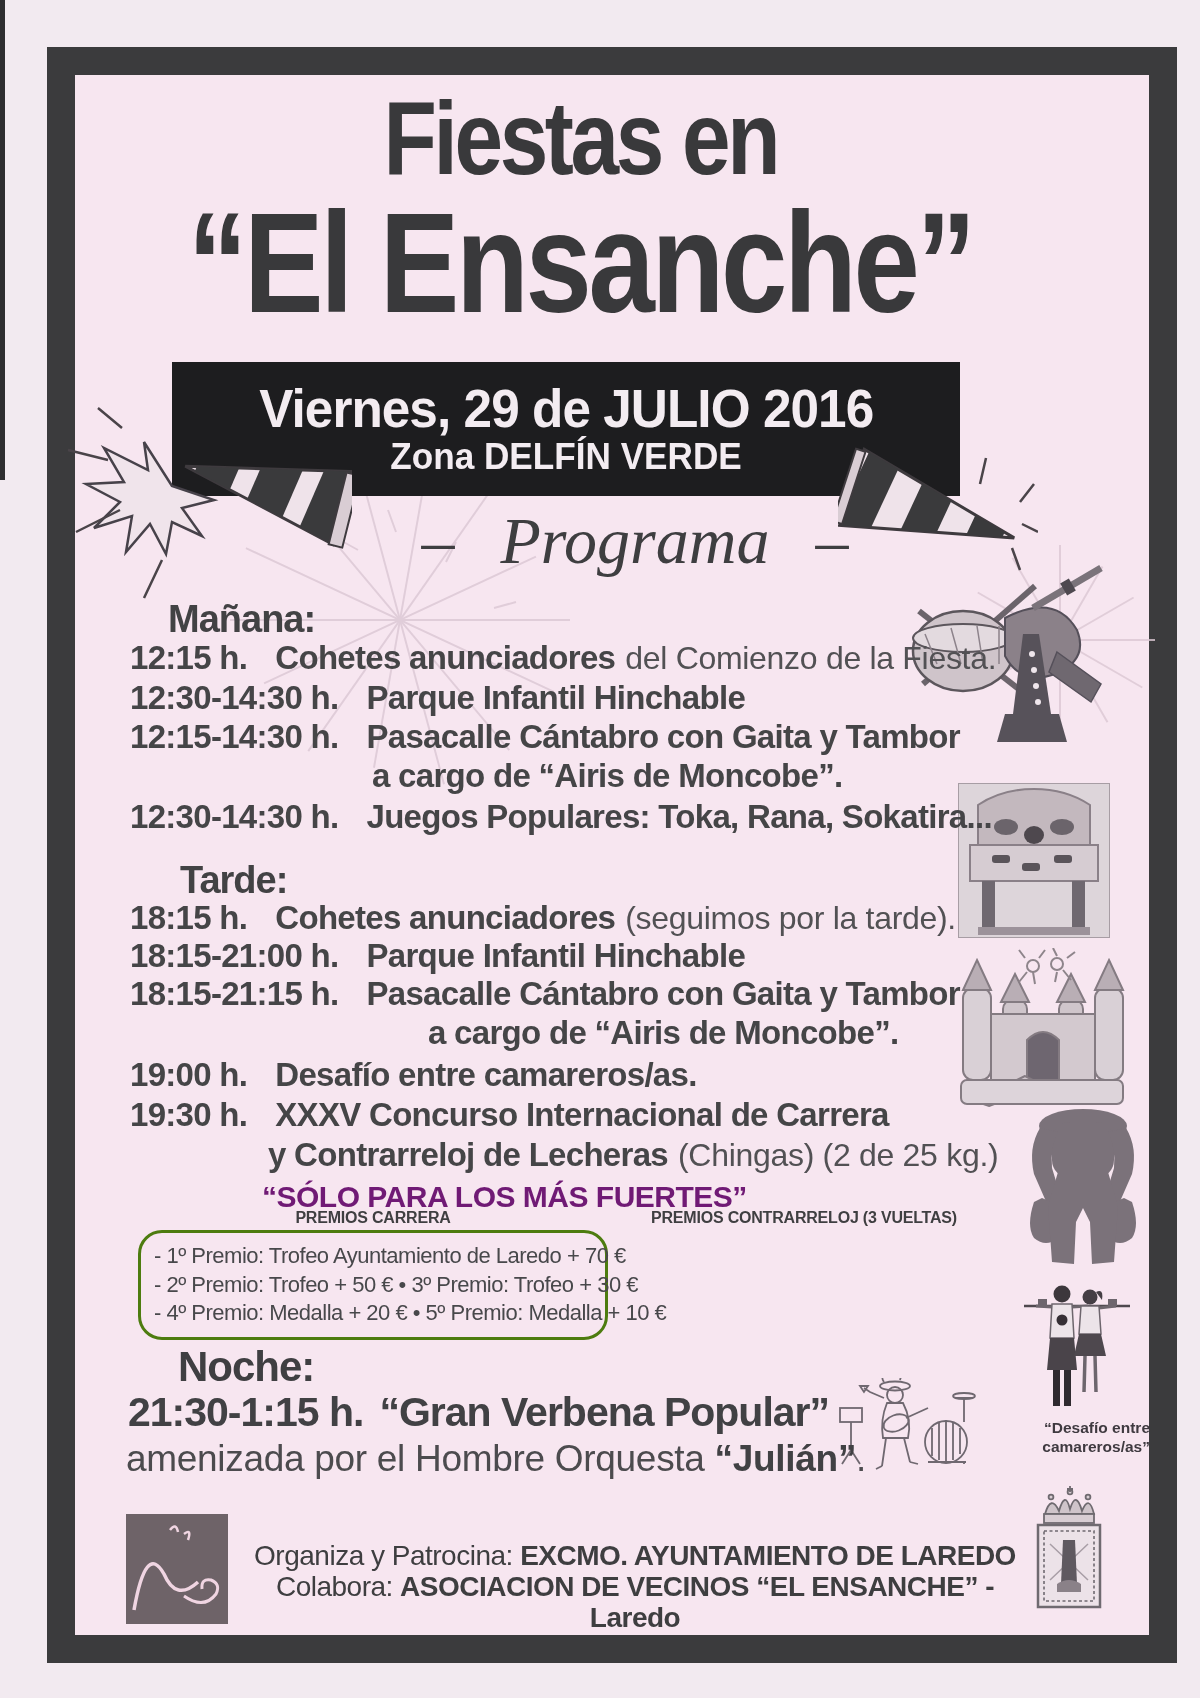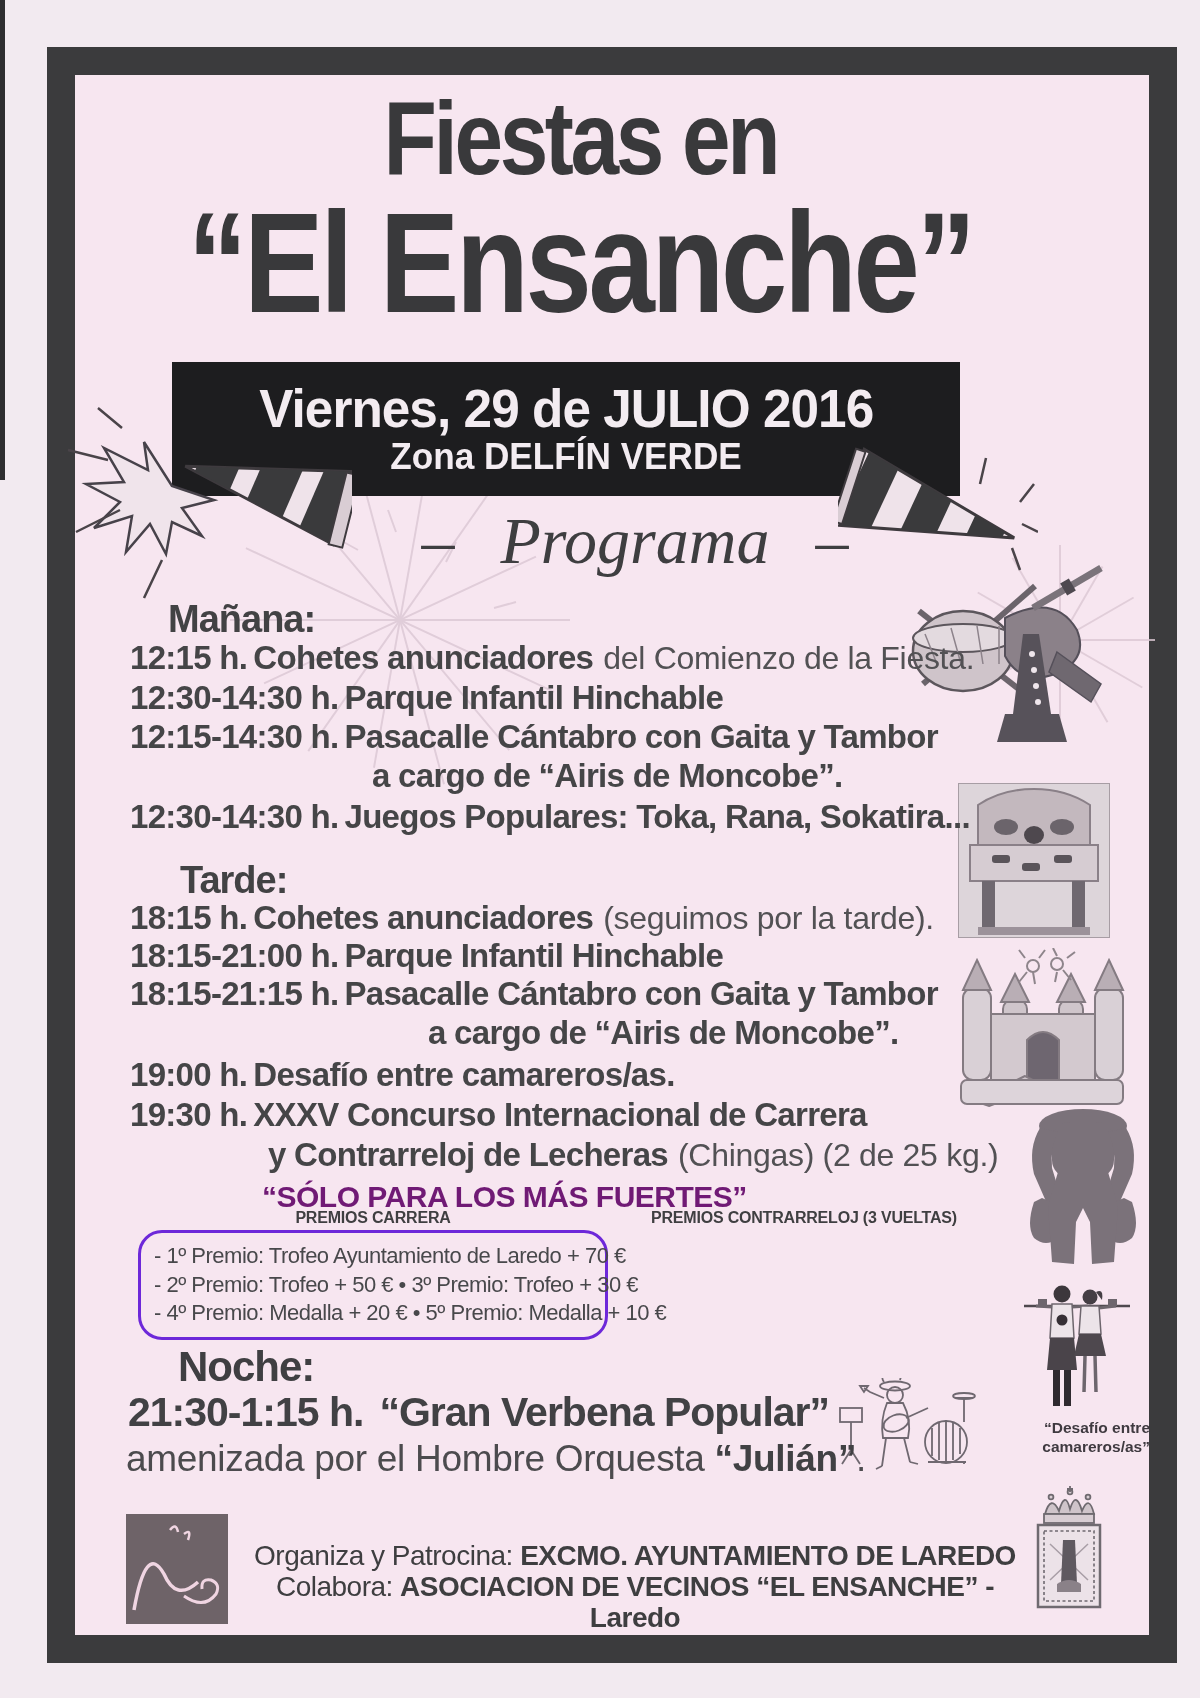--- a/index.html
+++ b/index.html
@@ -15,26 +15,26 @@
   .title2{top:192px;font-size:142px;}
   .banner{left:172px;top:362px;width:788px;height:134px;background:var(--c-banner_bg,#1d1d1f);
           display:flex;flex-direction:column;align-items:center;justify-content:center;z-index:2;}
   .banner .date{color:#f3ecf1;font-weight:700;font-size:54px;letter-spacing:-1px;line-height:1.05;transform:scaleX(.95);}
   .banner .loc{color:#f3ecf1;font-weight:700;font-size:37px;letter-spacing:0;line-height:1.1;transform:scaleX(.95);}
   .programa{top:508px;left:140px;width:990px;display:flex;justify-content:center;align-items:center;gap:46px;
             font-family:"Liberation Serif",serif;font-style:italic;color:#3e3e40;font-size:66px;line-height:1;z-index:3;}
   .sect-h{font-weight:700;font-size:38px;color:#424244;line-height:1;letter-spacing:-1px;z-index:3;}
   .row{font-size:33px;line-height:1;color:#454547;white-space:nowrap;z-index:3;letter-spacing:-0.7px;}
   .row .tm{font-weight:700;}
-  .row .bt{font-weight:700;margin-left:6px;}
+  .row .bt{font-weight:700;margin-left:28px;}
   .row .lt{font-weight:400;font-size:32px;color:#525154;margin-left:10px;letter-spacing:-0.3px;}
   .row.contline .bt{margin-left:0;}
   .slogan{font-weight:700;font-size:30px;color:#701a75;letter-spacing:-0.5px;z-index:3;}
   .pz-head{font-weight:700;font-size:16px;color:#3f3f41;text-align:center;letter-spacing:-0.2px;z-index:3;}
-  .pz-box{box-sizing:border-box;border:3px solid #6d28d9;border-radius:24px;padding:9px 13px;z-index:3;background:transparent;}
+  .pz-box{box-sizing:border-box;border:3px solid #4d7c0f;border-radius:24px;padding:9px 13px;z-index:3;background:transparent;}
   .pz-box .pline{font-size:22px;line-height:28.5px;color:#48484b;letter-spacing:-0.5px;white-space:nowrap;}
   .noche-h{font-weight:700;font-size:42px;color:#3f3f42;line-height:1;letter-spacing:-1px;z-index:3;}
   .night-line{font-size:41px;font-weight:700;color:#414144;line-height:1;letter-spacing:-1px;white-space:nowrap;z-index:3;}
   .night-line .bt{margin-left:16px;}
   .amen{font-size:37px;font-weight:400;color:#4c4b4e;line-height:1;white-space:nowrap;z-index:3;letter-spacing:-0.3px;}
   .amen b{font-weight:700;color:#414144;}
   .wait-cap{width:170px;text-align:right;font-weight:700;font-size:15.5px;line-height:1.25;color:#3f3a40;z-index:3;}
   .footer-text{left:230px;top:1540px;width:810px;text-align:center;color:#3e3e40;font-size:28px;line-height:31px;z-index:3;letter-spacing:-0.5px;}
   .footer-text b{font-weight:700;}
   svg{display:block;}

